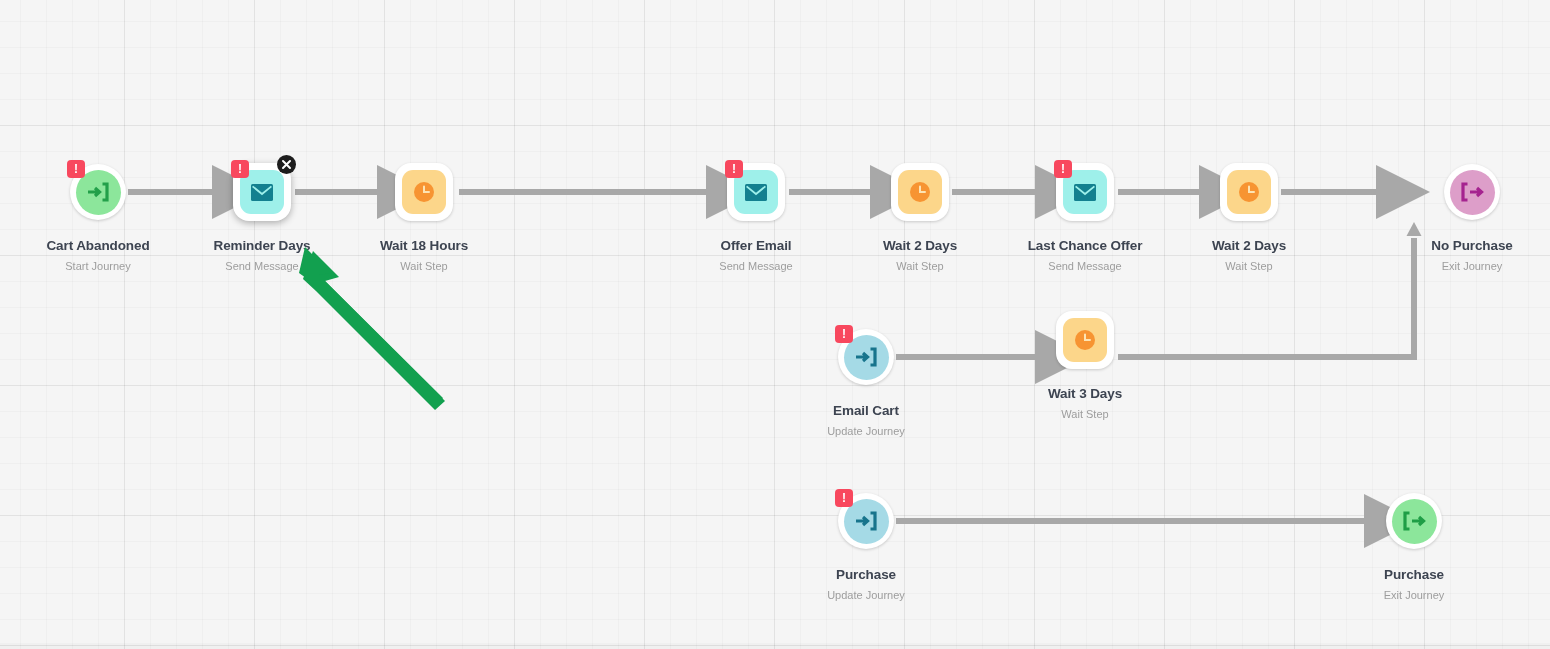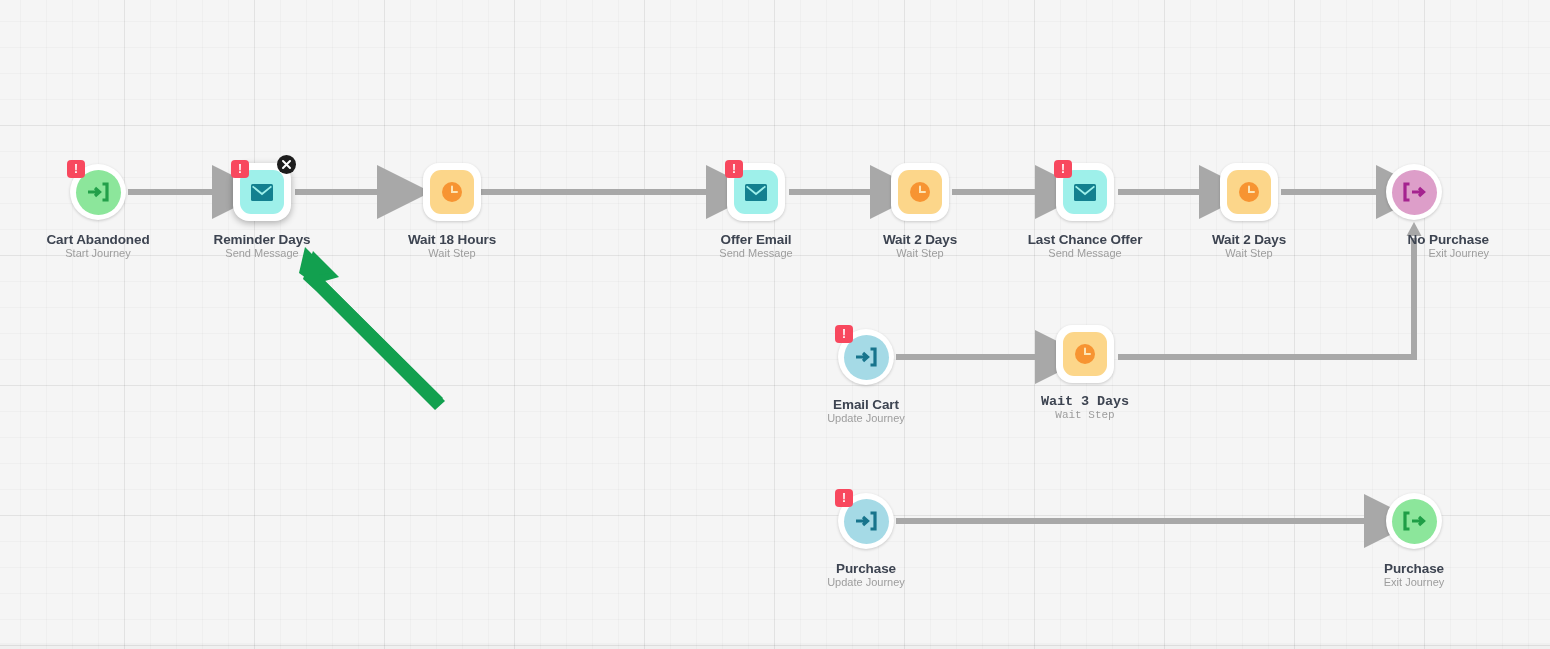--- a/index.html
+++ b/index.html
@@ -135,30 +135,30 @@
     border-radius: 50%;
     background: #1d1d1d;
     color: #ffffff;
     z-index: 7;
     display: flex;
     align-items: center;
     justify-content: center;
   }
 
   .node-title {
-    margin-top: 8px;
+    margin-top: 14px;
     font-size: 13.5px;
     font-weight: bold;
     color: #3d4451;
     letter-spacing: -0.1px;
     white-space: nowrap;
   }
 
   .node-subtitle {
-    margin-top: 0;
+    margin-top: 7px;
     font-size: 11px;
     color: #9d9d9d;
     white-space: nowrap;
   }
 
   
   #pointer-arrow {
     position: absolute;
     left: 295px;
     top: 245px;
@@ -245,21 +245,21 @@
             <rect x="1" y="1" width="22" height="17" rx="1.6" fill="#13808f"></rect>
             <path d="M2.6 3.4 L12 11 L21.4 3.4" fill="none" stroke="#9ef0ea" stroke-width="1.8"></path>
           </svg>
         </div>
       </div>
     </div>
     <div class="node-title">Reminder Days</div>
     <div class="node-subtitle">Send Message</div>
   </div>
 
-  <div class="node" style="left:452px; top:160px;">
+  <div class="node" style="left:424px; top:160px;">
     <div class="node-shape-wrap">
       <div class="shape square">
         <div class="inner" style="background:#fcd68a;">
           <svg width="24" height="24" viewBox="0 0 24 24">
             <circle cx="12" cy="12" r="10" fill="#f79432"></circle>
             <path d="M12 6.4 V12 H17" fill="none" stroke="#fde4b4" stroke-width="2" stroke-linecap="round"></path>
           </svg>
         </div>
       </div>
     </div>
@@ -322,21 +322,21 @@
             <circle cx="12" cy="12" r="10" fill="#f79432"></circle>
             <path d="M12 6.4 V12 H17" fill="none" stroke="#fde4b4" stroke-width="2" stroke-linecap="round"></path>
           </svg>
         </div>
       </div>
     </div>
     <div class="node-title">Wait 2 Days</div>
     <div class="node-subtitle">Wait Step</div>
   </div>
 
-  <div class="node" style="left:1414px; top:160px;text-align:right;">
+  <div class="node" style="left:1472px; top:160px;">
     <div class="node-shape-wrap">
       <div class="shape circle">
         <div class="inner" style="background:#dd9ec9;">
           <svg width="24" height="24" viewBox="0 0 24 24">
             <path d="M10 12 H21 M17 8 L21.5 12 L17 16" fill="none" stroke="#a5238f" stroke-width="3.2"></path>
             <path d="M7.5 4 H3 V20 H7.5" fill="none" stroke="#a5238f" stroke-width="3.2"></path>
           </svg>
         </div>
       </div>
     </div>
@@ -353,21 +353,21 @@
             <path d="M2 12 H13 M9 8 L13.5 12 L9 16" fill="none" stroke="#17748c" stroke-width="3.2"></path>
             <path d="M16.5 4 H21 V20 H16.5" fill="none" stroke="#17748c" stroke-width="3.2"></path>
           </svg>
         </div>
       </div>
     </div>
     <div class="node-title">Email Cart</div>
     <div class="node-subtitle">Update Journey</div>
   </div>
 
-  <div class="node" style="left:1085px; top:322px;font-family:Liberation Mono, monospace;">
+  <div class="node" style="left:1085px; top:308px;">
     <div class="node-shape-wrap">
       <div class="shape square">
         <div class="inner" style="background:#fcd68a;">
           <svg width="24" height="24" viewBox="0 0 24 24">
             <circle cx="12" cy="12" r="10" fill="#f79432"></circle>
             <path d="M12 6.4 V12 H17" fill="none" stroke="#fde4b4" stroke-width="2" stroke-linecap="round"></path>
           </svg>
         </div>
       </div>
     </div>

